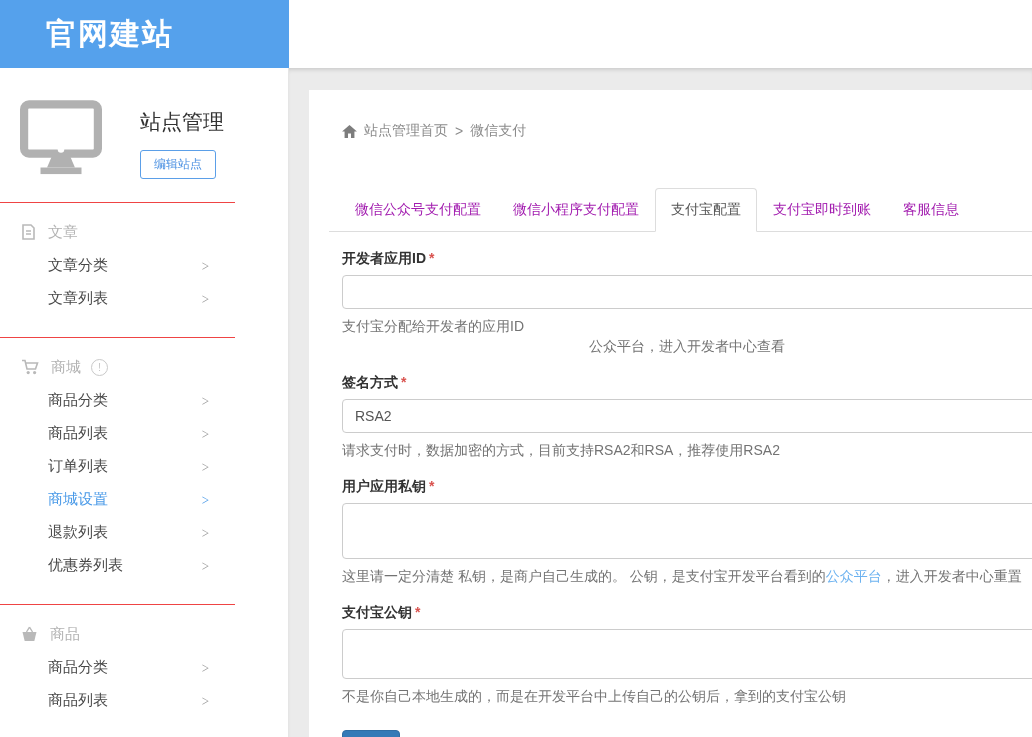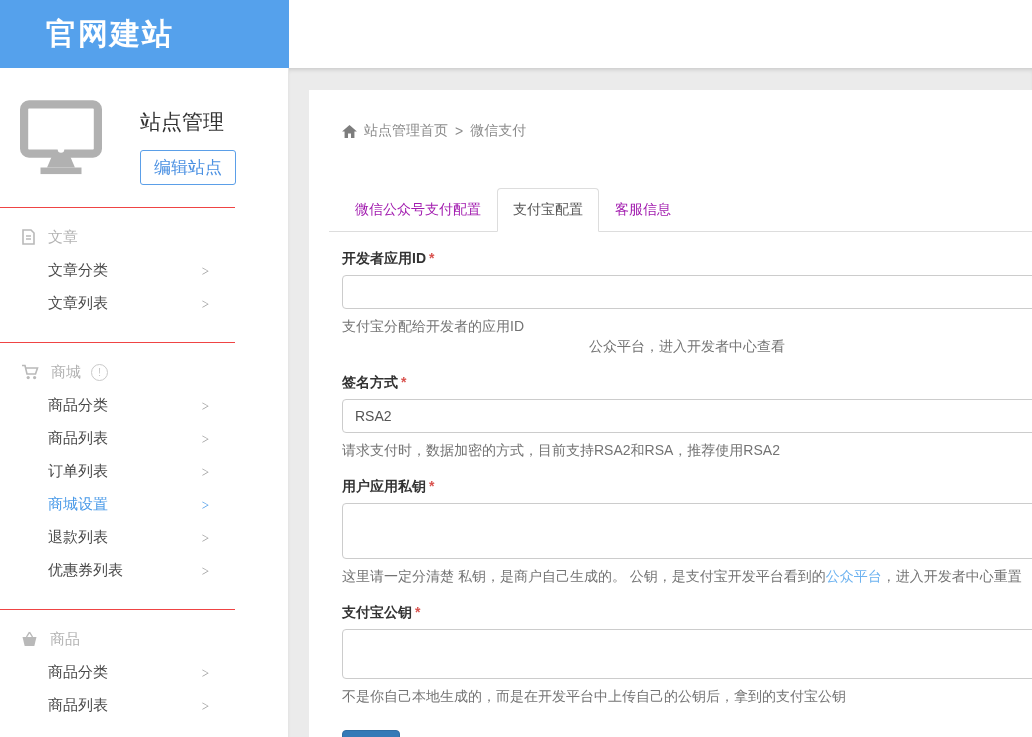--- a/index.html
+++ b/index.html
@@ -18,21 +18,21 @@
   .sidebar { width:289px; flex:none; background:#fff; border-right:1px solid #e5e5e5; }
   .content { flex:1; background:#ebebeb; padding:22px 0 0 20px;
     box-shadow: inset 0 4px 5px -3px rgba(0,0,0,0.18); }
   .panel { background:#fff; height:647px; padding:12px 0 0 20px; overflow:hidden; }
 
   
   .site-head { margin:32px 0 0 20px; display:flex; }
   .monitor-wrap { width:82px; margin-right:38px; flex:none; }
   .site-title { font-size:21px; color:#333; margin-top:8px; }
   .edit-site-btn { margin-top:14px; background:#fff; border:1px solid #5b9fe8;
-    color:#4a90e2; font-size:17px; padding:5px 13px; border-radius:3px; cursor:pointer;
+    color:#4a90e2; font-size:12px; padding:5px 13px; border-radius:3px; cursor:pointer;
     font-family:inherit; }
   .side-sec { border-top:1px solid #ef4444; width:235px; margin-top:22px; padding-top:12px; }
   .sec-head { display:flex; align-items:center; padding-left:21px; height:34px;
     color:#b3b3b3; font-size:15px; }
   .sec-head .sec-icon { margin-right:12px; display:inline-flex; }
   .warn-badge { display:inline-block; width:17px; height:17px; border:1px solid #c9c9c9;
     border-radius:50%; color:#c9c9c9; font-size:11px; line-height:15px; text-align:center;
     margin-left:10px; }
   .side-item { display:flex; justify-content:space-between; align-items:center;
     height:33px; padding:0 26px 0 48px; font-size:15px; color:#484848; cursor:pointer;font-family:Liberation Serif, serif; }
@@ -187,21 +187,23 @@
             <path d="M8 0 L16 7 H13.3 V14 H9.6 V9.2 H6.4 V14 H2.7 V7 H0 Z" fill="#7d7d7d"></path>
           </svg>
         </span>
         <a>站点管理首页</a>
         <span class="sep">&gt;</span>
         <span>微信支付</span>
       </div>
 
       <div class="tabs">
         <div class="tab">微信公众号支付配置</div>
+        <div class="tab">微信小程序支付配置</div>
         <div class="tab active">支付宝配置</div>
+        <div class="tab">支付宝即时到账</div>
         <div class="tab">客服信息</div>
       </div>
 
       <div class="pay-form">
 
         
         <div class="f-label">
           <span>开发者应用ID</span><span class="req">*</span>
         </div>
         <input class="form-control" type="text" value="" style="">

